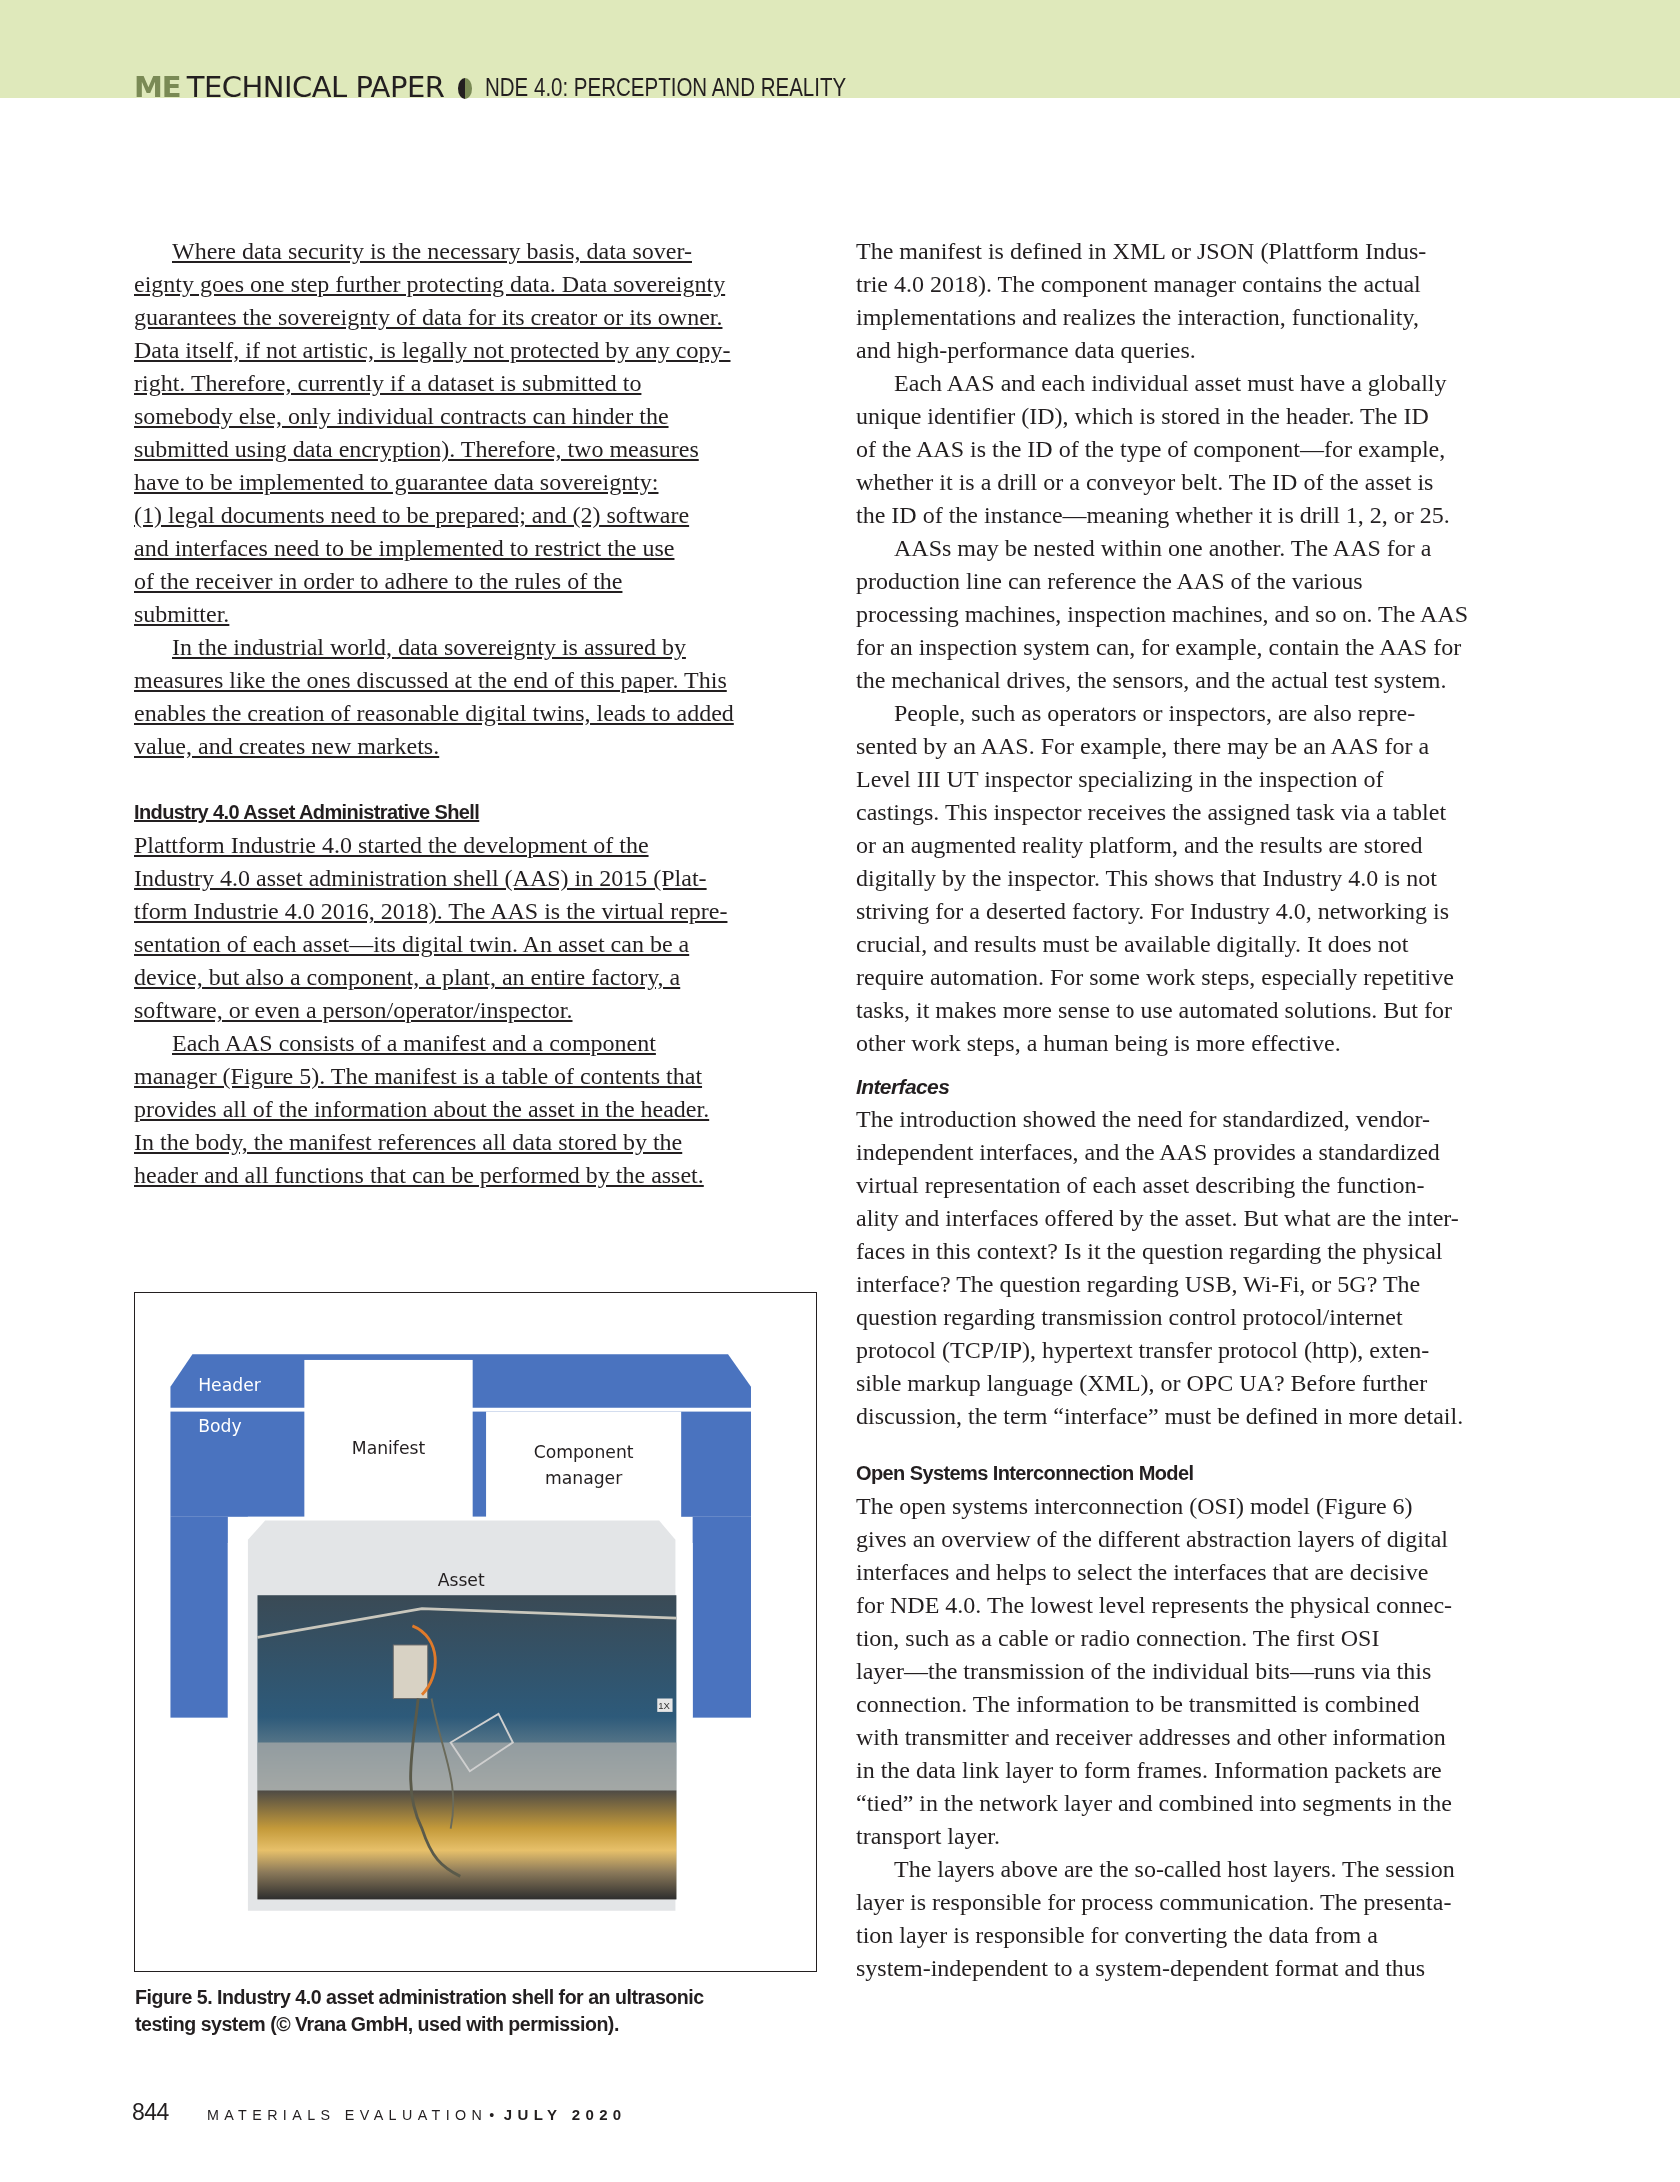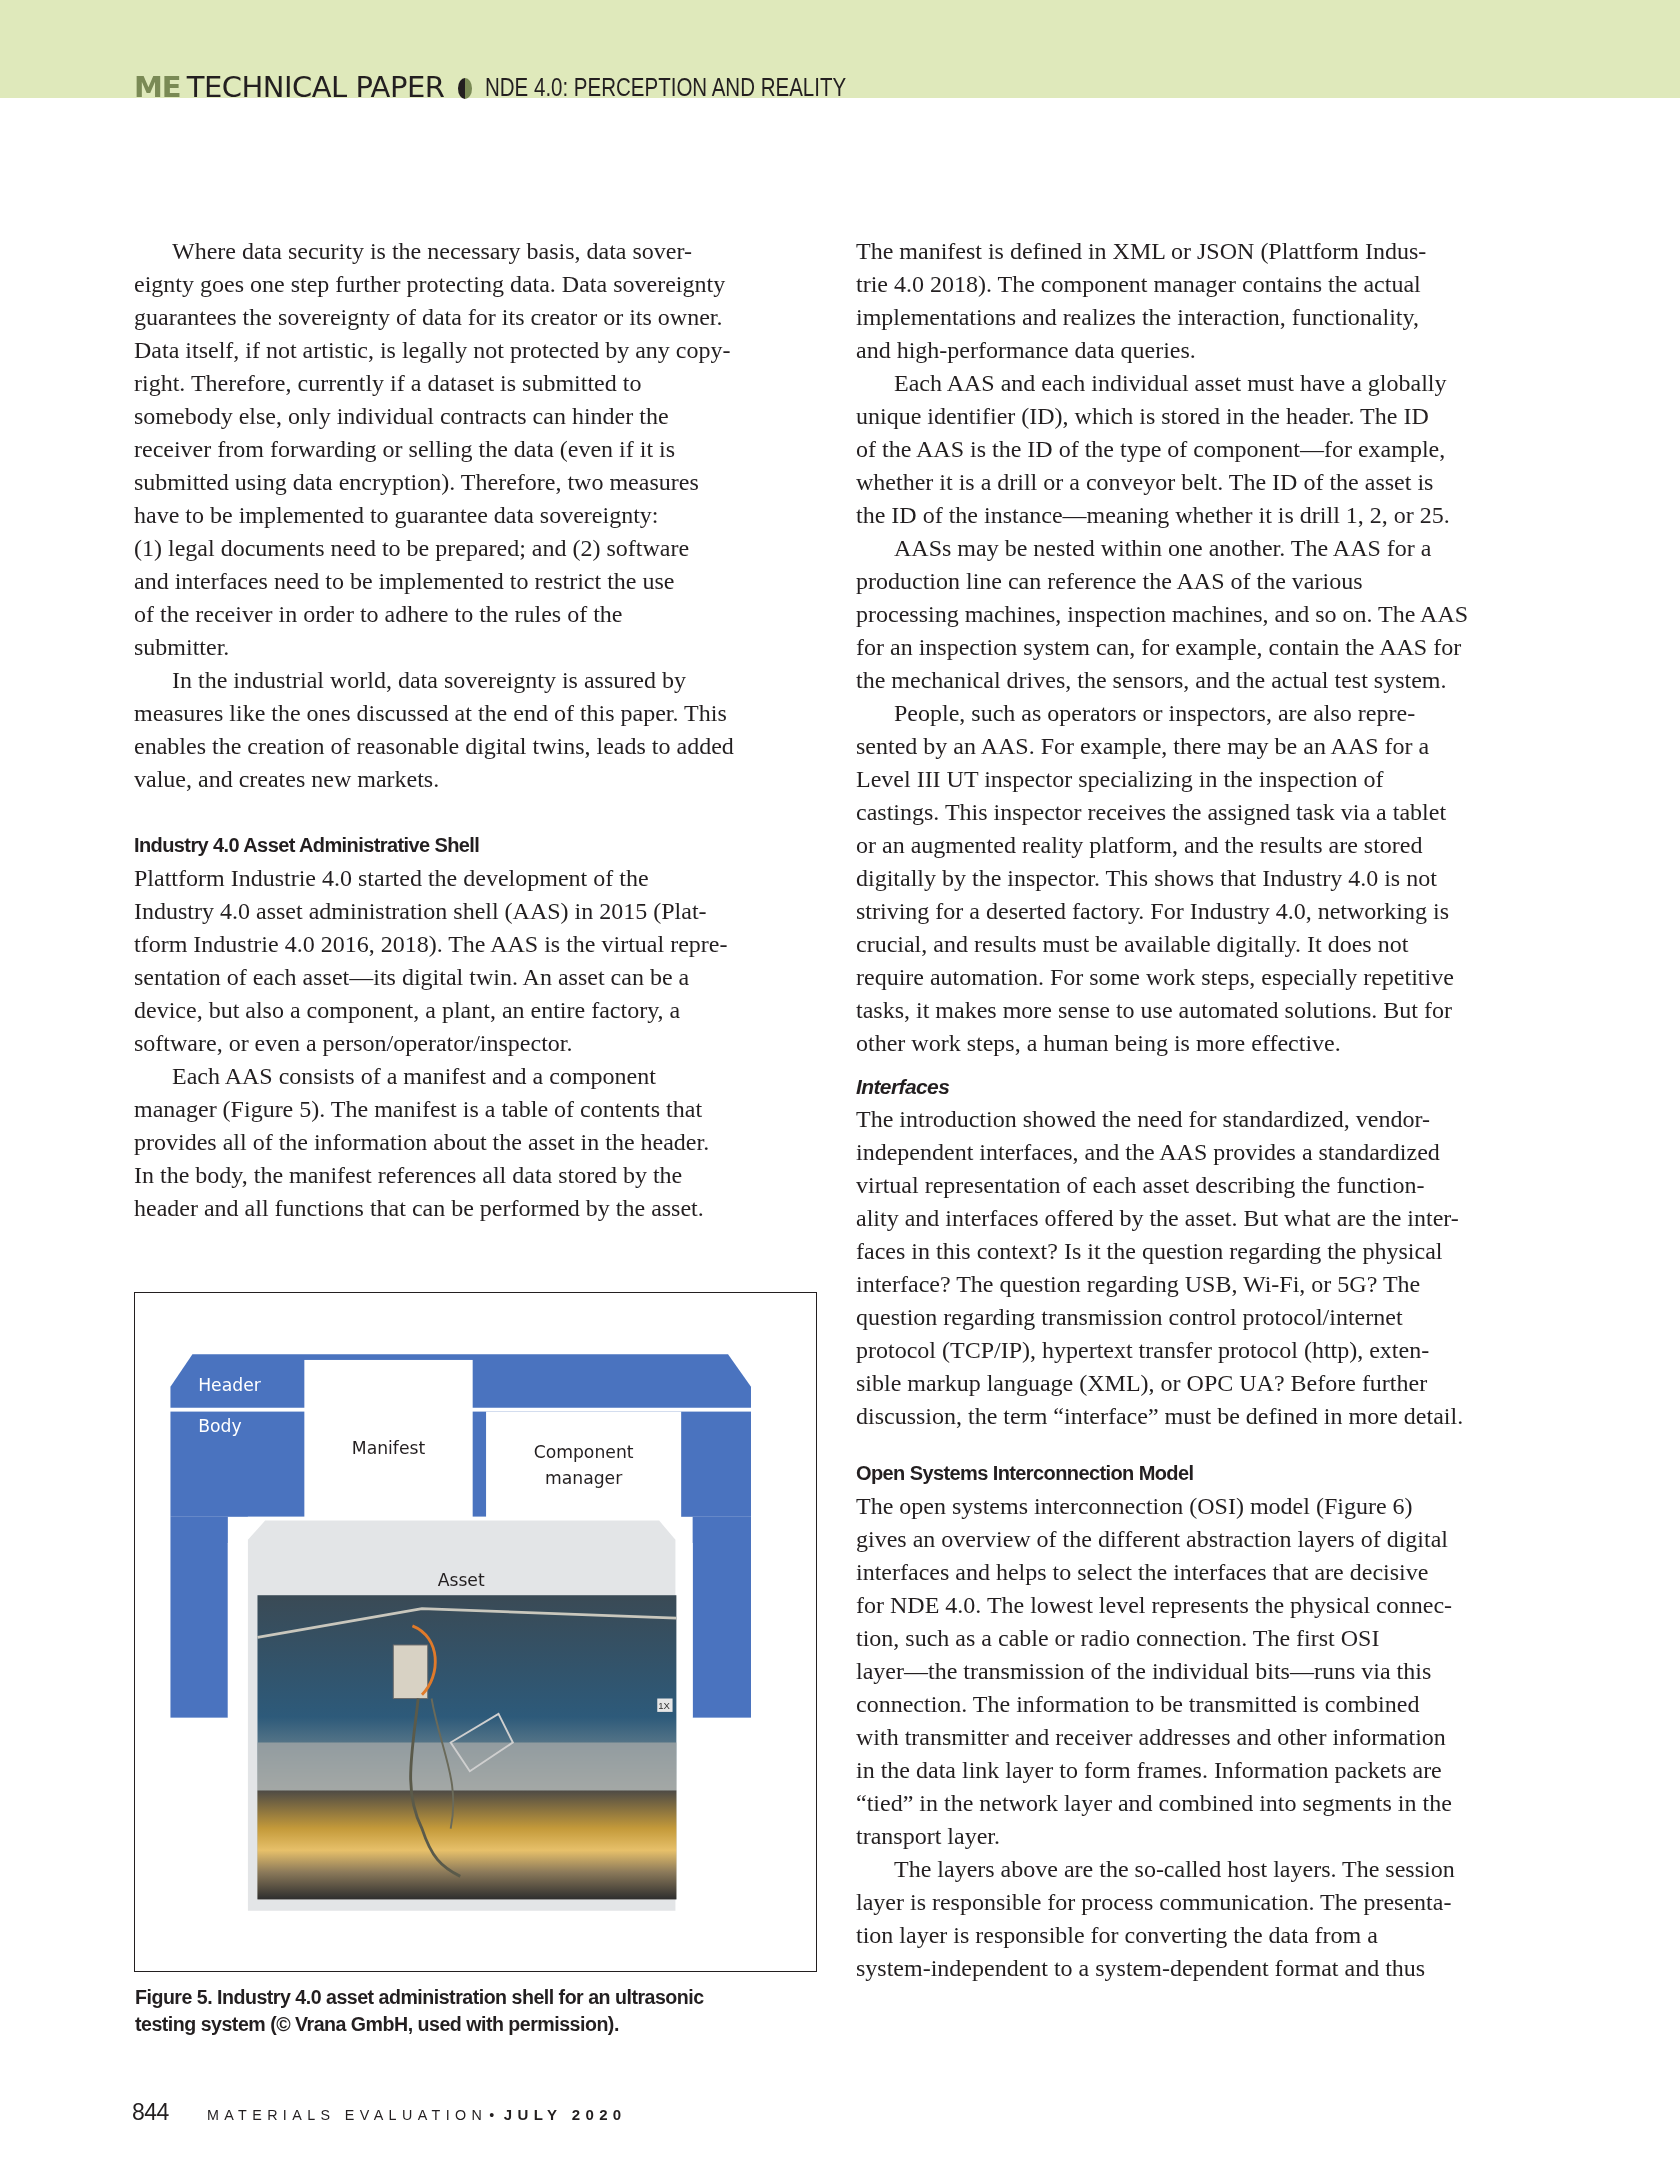--- a/index.html
+++ b/index.html
@@ -17,21 +17,21 @@
   }
   .brand-me { font-weight: bold; font-size: 29px; color: #7a8a55; letter-spacing: -1px; line-height: 29px; }
   .brand-tp { font-size: 29px; color: #231f20; margin-left: 6px; font-weight: normal; line-height: 29px; transform: scaleX(1.0); letter-spacing: -0.5px; }
   .half-circle {
     display: inline-block; width: 14.3px; height: 21px; margin: 0 13.4px 2.9px 13.4px;
     border-radius: 50%; background: linear-gradient(90deg, #231f20 50%, #7a8a55 50%);
   }
   .series-title { font-family: "Liberation Sans", sans-serif; font-size: 25px; color: #231f20; line-height: 29px; transform-origin: left bottom; display:inline-block; transform: scaleX(0.82); letter-spacing: 0px; }
 
   .col { position: absolute; top: 235px; font-size: 24px; line-height: 33px; }
-  .col-left { left: 134px; width: 635px; }
+  .col-left { left: 134px; width: 635px; text-decoration: underline; }
   .col-right { left: 856px; width: 681px; }
   .col .lines span { display: block; white-space: nowrap; }
   .col .lines span.indent { padding-left: 38px; }
 
   .subhead {
     font-family: "Liberation Sans", sans-serif; font-weight: bold; font-size: 20px;
     letter-spacing: -0.6px; line-height: 33px; color: #231f20;
   }
   .subhead.lg { font-size: 21px; font-style: italic; }
   .gap { height: 33px; }
@@ -66,21 +66,20 @@
 </div>
 
 <div class="col col-left">
   <div class="lines">
     <span class="indent">Where data security is the necessary basis, data sover-</span>
     <span>eignty goes one step further protecting data. Data sovereignty</span>
     <span>guarantees the sovereignty of data for its creator or its owner.</span>
     <span>Data itself, if not artistic, is legally not protected by any copy-</span>
     <span>right. Therefore, currently if a dataset is submitted to</span>
     <span>somebody else, only individual contracts can hinder the</span>
-    <span>receiver from forwarding or selling the data (even if it is</span>
     <span>submitted using data encryption). Therefore, two measures</span>
     <span>have to be implemented to guarantee data sovereignty:</span>
     <span>(1) legal documents need to be prepared; and (2) software</span>
     <span>and interfaces need to be implemented to restrict the use</span>
     <span>of the receiver in order to adhere to the rules of the</span>
     <span>submitter.</span>
   </div>
   <div class="lines">
     <span class="indent">In the industrial world, data sovereignty is assured by</span>
     <span>measures like the ones discussed at the end of this paper. This</span>

